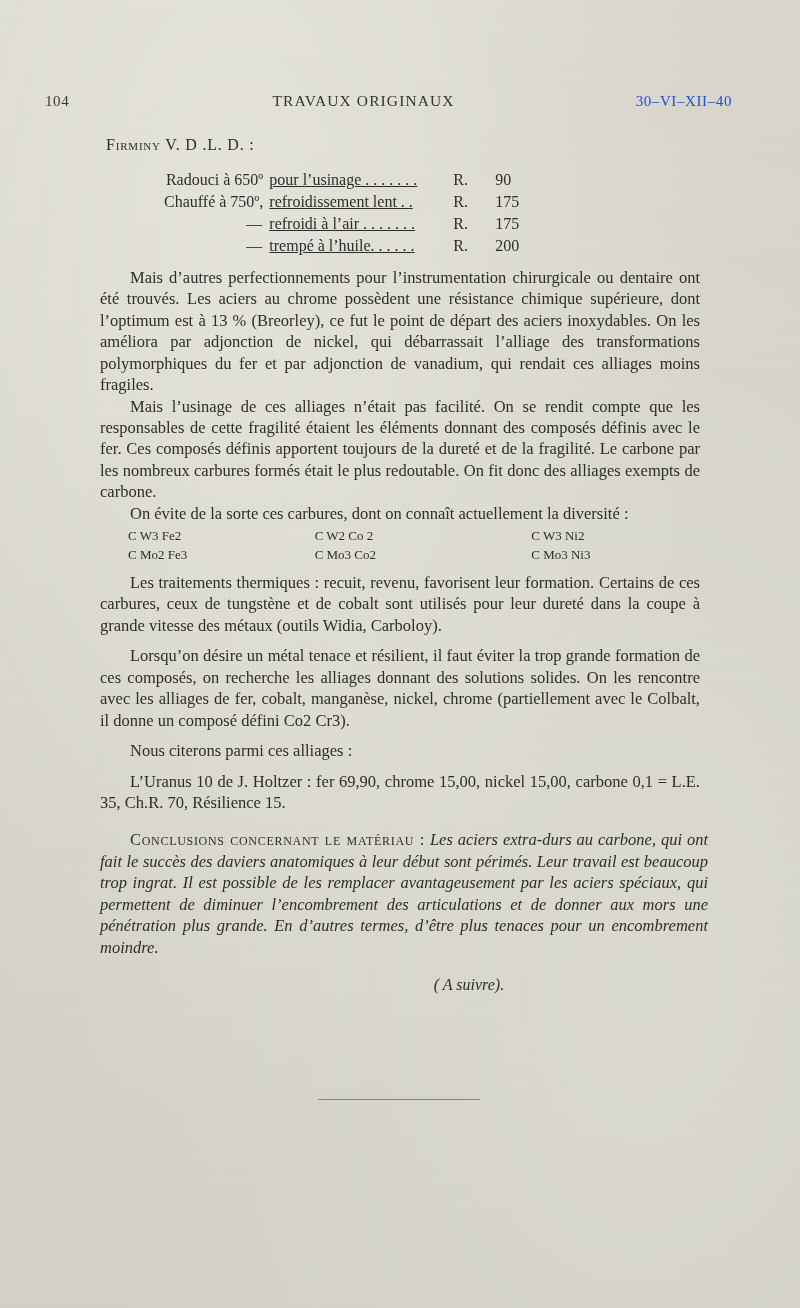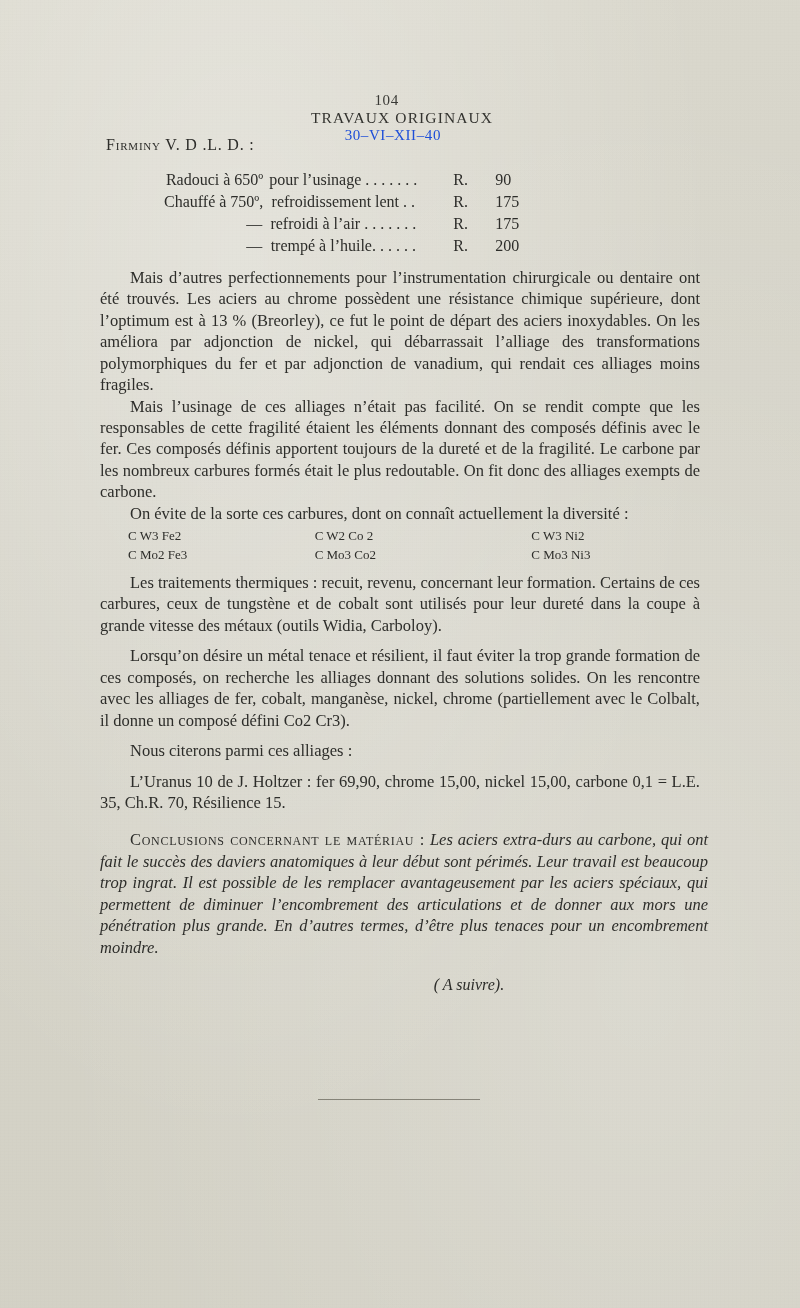--- a/index.html
+++ b/index.html
@@ -39,25 +39,24 @@
     height: 1308px;
   }
 
   
   .runhead {
     position: absolute;
     left: 40px;
     right: 36px;
     top: 92px;
     display: flex;
-    align-items: center;
+    align-items: flex-end;
     justify-content: space-between;
     font-size: 15px;
     letter-spacing: 0.6px;
-    flex-direction: column;
   }
   .runhead .folio {
     font-size: 15px;
     color: #3a3a36;
     min-width: 60px;
     padding-left: 5px;
   }
   .runhead .title {
     font-variant: small-caps;
     font-size: 15.5px;
@@ -104,22 +103,23 @@
   .treat-table td {
     padding: 0.5px 0;
     vertical-align: baseline;
     white-space: nowrap;
   }
   .treat-table td.c1 {
     text-align: right;
     padding-right: 6px;
   }
   .treat-table td.c2 {
-    text-align: center;
+    text-align: left;
     padding-right: 10px;
+    text-decoration: underline;
   }
   .treat-table td.c3 {
     text-align: left;
     padding-left: 26px;
     width: 36px;
   }
   .treat-table td.c4 {
     text-align: left;
     padding-left: 6px;
   }
@@ -234,21 +234,21 @@
           <td class="k3">C W3   Ni2</td>
         </tr>
         <tr>
           <td class="k1">C Mo2  Fe3</td>
           <td class="k2">C Mo3  Co2</td>
           <td class="k3">C Mo3  Ni3</td>
         </tr>
       </tbody>
     </table>
 
-    <p class="para">Les traitements thermiques : recuit, revenu, concernant leur formation. Certains de ces carbures, ceux de tungstène et de cobalt sont utilisés pour leur dureté dans la coupe à grande vitesse des métaux (outils Widia, Carboloy).</p>
+    <p class="para">Les traitements thermiques : recuit, revenu, favorisent leur formation. Certains de ces carbures, ceux de tungstène et de cobalt sont utilisés pour leur dureté dans la coupe à grande vitesse des métaux (outils Widia, Carboloy).</p>
     <p class="para gap">Lorsqu’on désire un métal tenace et résilient, il faut éviter la trop grande formation de ces composés, on recherche les alliages donnant des solutions solides. On les rencontre avec les alliages de fer, cobalt, manganèse, nickel, chrome (partiellement avec le Colbalt, il donne un composé défini Co2 Cr3).</p>
     <p class="para gap">Nous citerons parmi ces alliages :</p>
     <p class="para gap">L’Uranus 10 de J. Holtzer : fer 69,90, chrome 15,00, nickel 15,00, carbone 0,1 = L.E. 35, Ch.R. 70, Résilience 15.</p>
 
     <p class="concl">
       <span class="lead">Conclusions concernant le matériau :</span>
       <em>Les aciers extra-durs au carbone, qui ont fait le succès des daviers anatomiques à leur début sont périmés. Leur travail est beaucoup trop ingrat. Il est possible de les remplacer avantageusement par les aciers spéciaux, qui permettent de diminuer l’encombrement des articulations et de donner aux mors une pénétration plus grande. En d’autres termes, d’être plus tenaces pour un encombrement moindre.</em>
     </p>
 
     <div class="suivre">( A suivre).</div>

